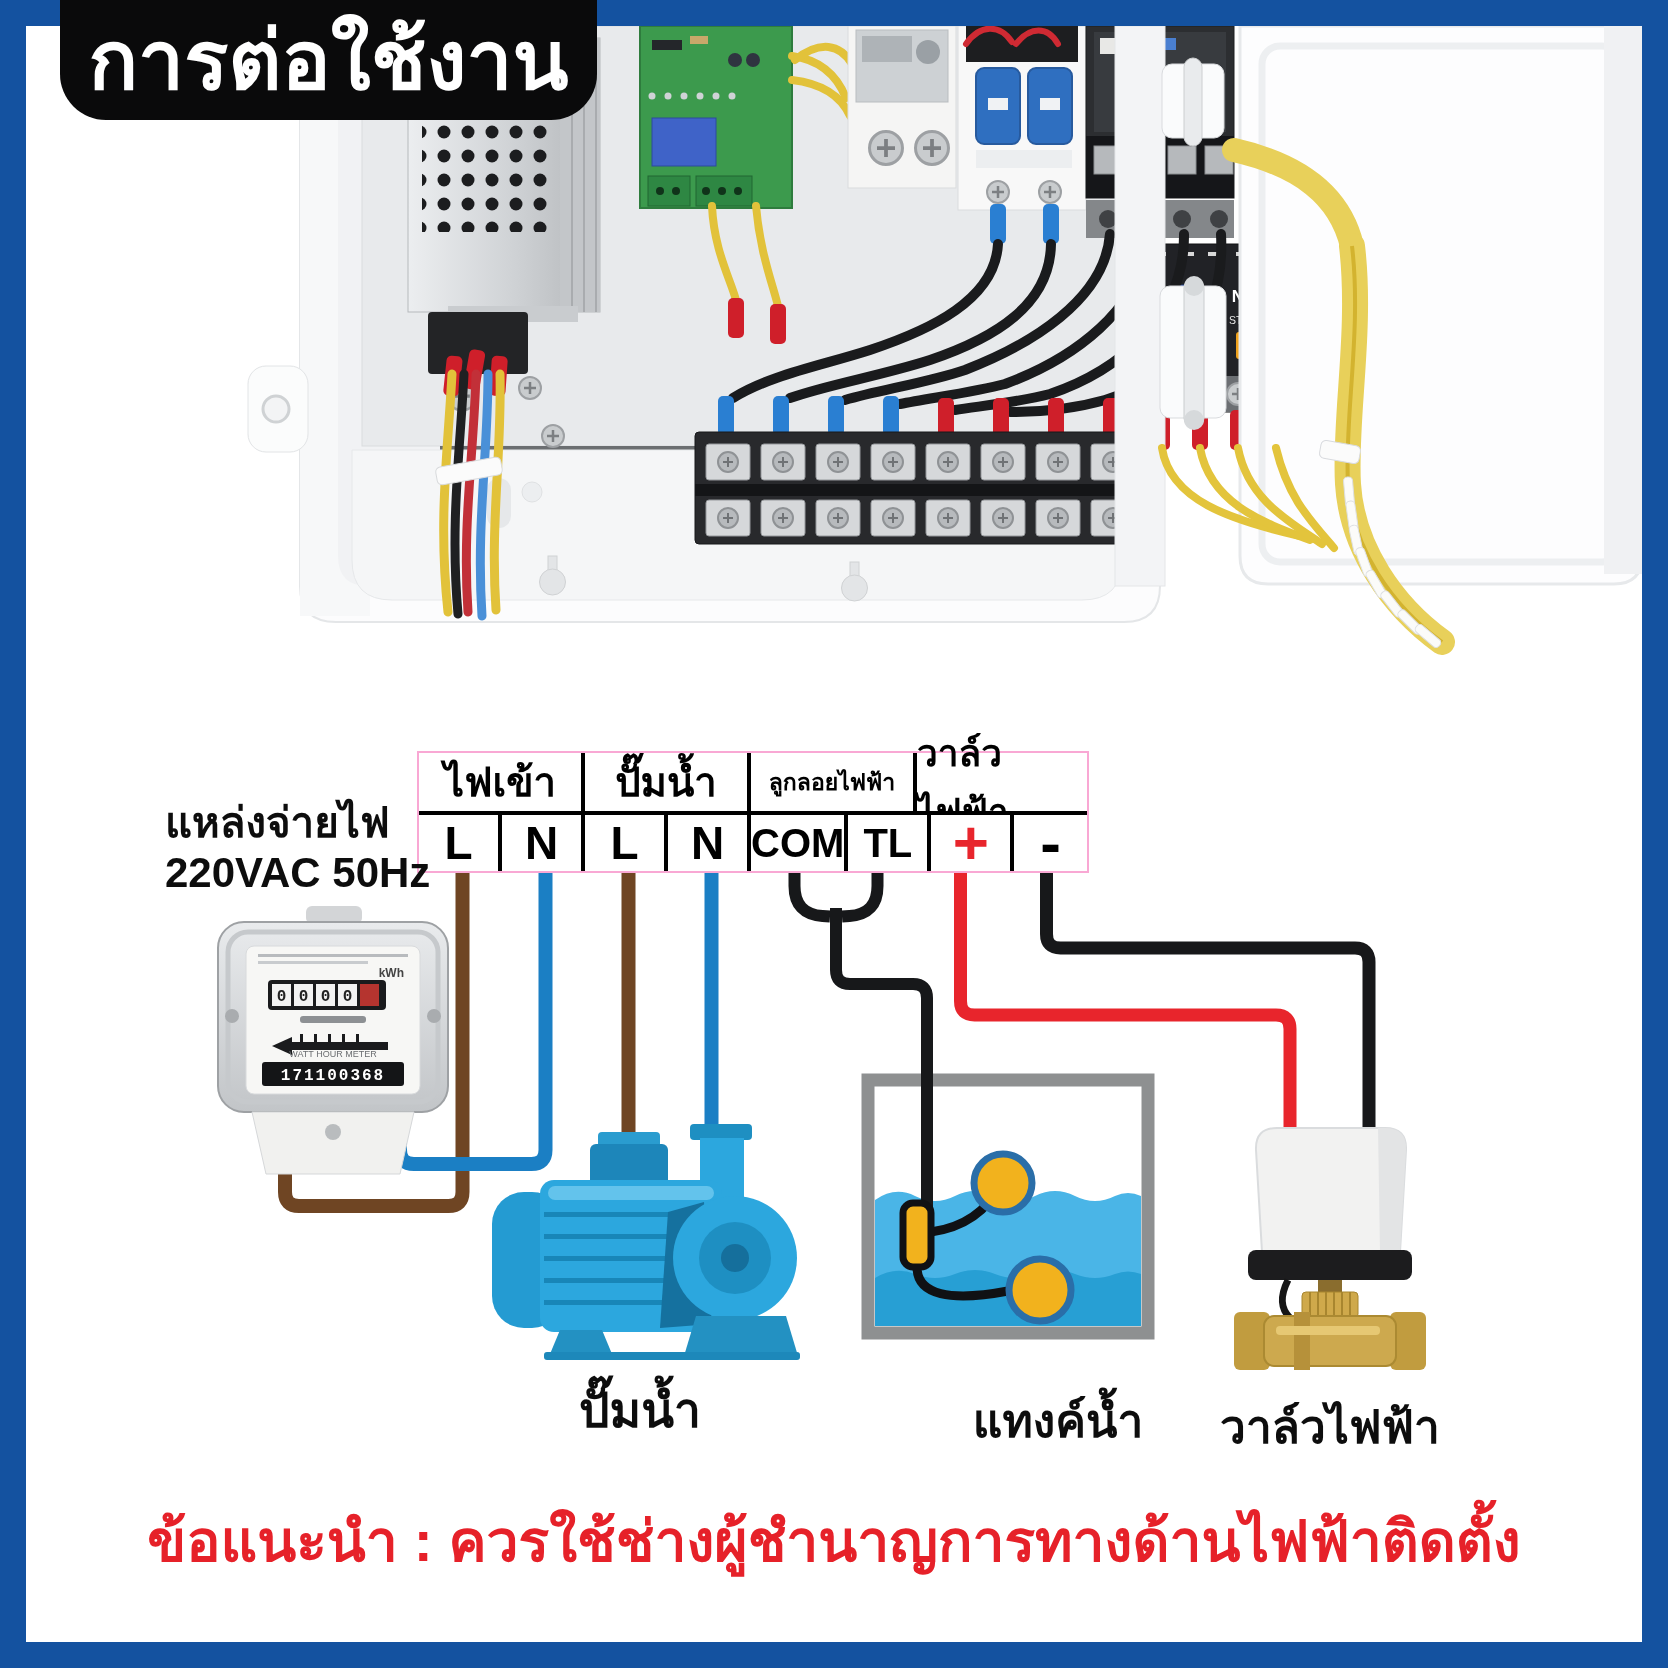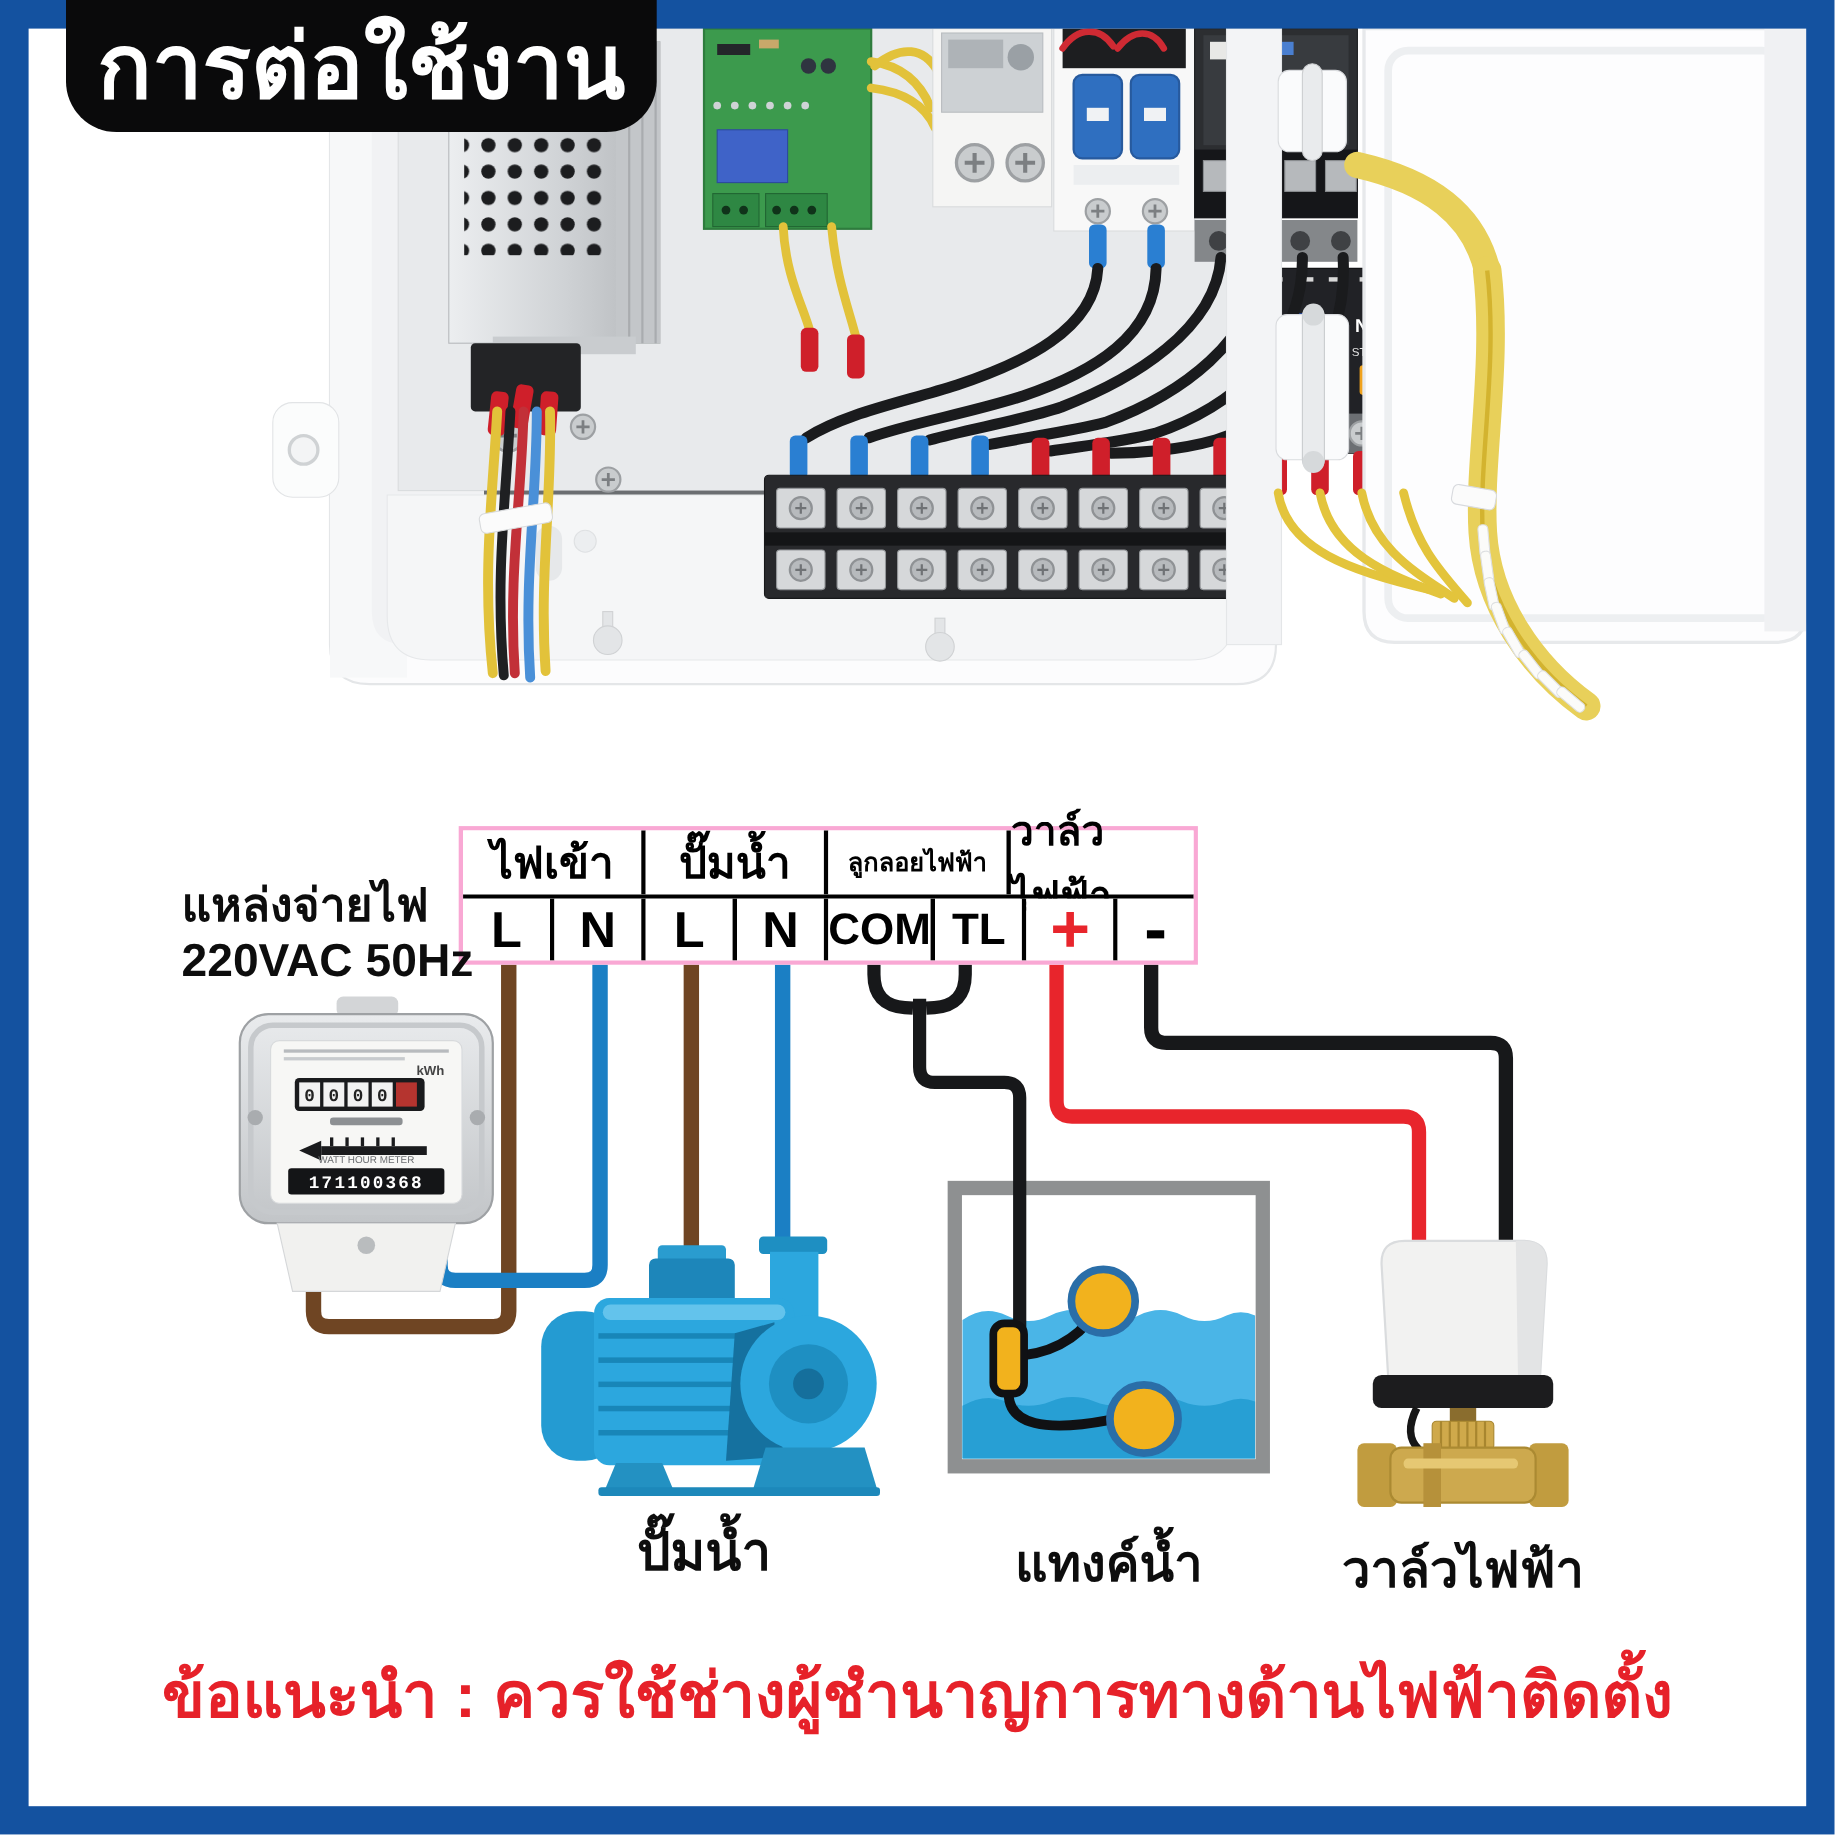--- a/index.html
+++ b/index.html
@@ -13,21 +13,21 @@
     z-index:50; pointer-events:none; box-sizing:border-box;
   }
   .badge {
     position:absolute; left:60px; top:0; width:537px; height:120px;
     background:#0a0a0b; border-radius:0 0 46px 46px; z-index:60;
     display:flex; align-items:center; justify-content:center;
     color:#ffffff; font-size:82px; font-weight:bold;
   }
   .tbl {
     position:absolute; left:417px; top:751px; width:672px; z-index:10;
-    border:4px solid #f9a8d4; background:#fff; box-sizing:border-box;
+    border:2px solid #f9a8d4; background:#fff; box-sizing:border-box;
   }
   .tbl-row { display:flex; }
   .tbl-row.r2 { border-top:4px solid #000; }
   .tcell {
     box-sizing:border-box; border-right:4px solid #000;
     display:flex; align-items:center; justify-content:center;
     font-weight:bold; color:#000; background:#fff;
   }
   .tcell:last-child { border-right:none; }
   .ghead { flex:0 0 166px; height:58px; }
@@ -42,21 +42,21 @@
   .c-plus{ color:#e8252c; }
   .src-label {
     position:absolute; left:165px; top:798px; width:290px; z-index:10;
     text-align:left; font-weight:bold; font-size:42px; line-height:1.2; color:#0d0d0d;
   }
   .obj-label {
     position:absolute; z-index:10; text-align:center;
     font-weight:bold; color:#0d0d0d;
   }
   .lbl-pump  { left:515px;  top:1372px; width:250px; font-size:48px; }
-  .lbl-tank  { left:883px;  top:1384px; width:250px; font-size:46px; }
+  .lbl-tank  { left:933px;  top:1384px; width:250px; font-size:46px; }
   .lbl-valve { left:1195px; top:1390px; width:270px; font-size:46px; }
   .note {
     position:absolute; left:0; top:1496px; width:1668px; z-index:10;
     text-align:center; font-size:57px; font-weight:bold; color:#e62129;
   }
 </style>
 </head>
 <body>
 
 <div class="canvas">

